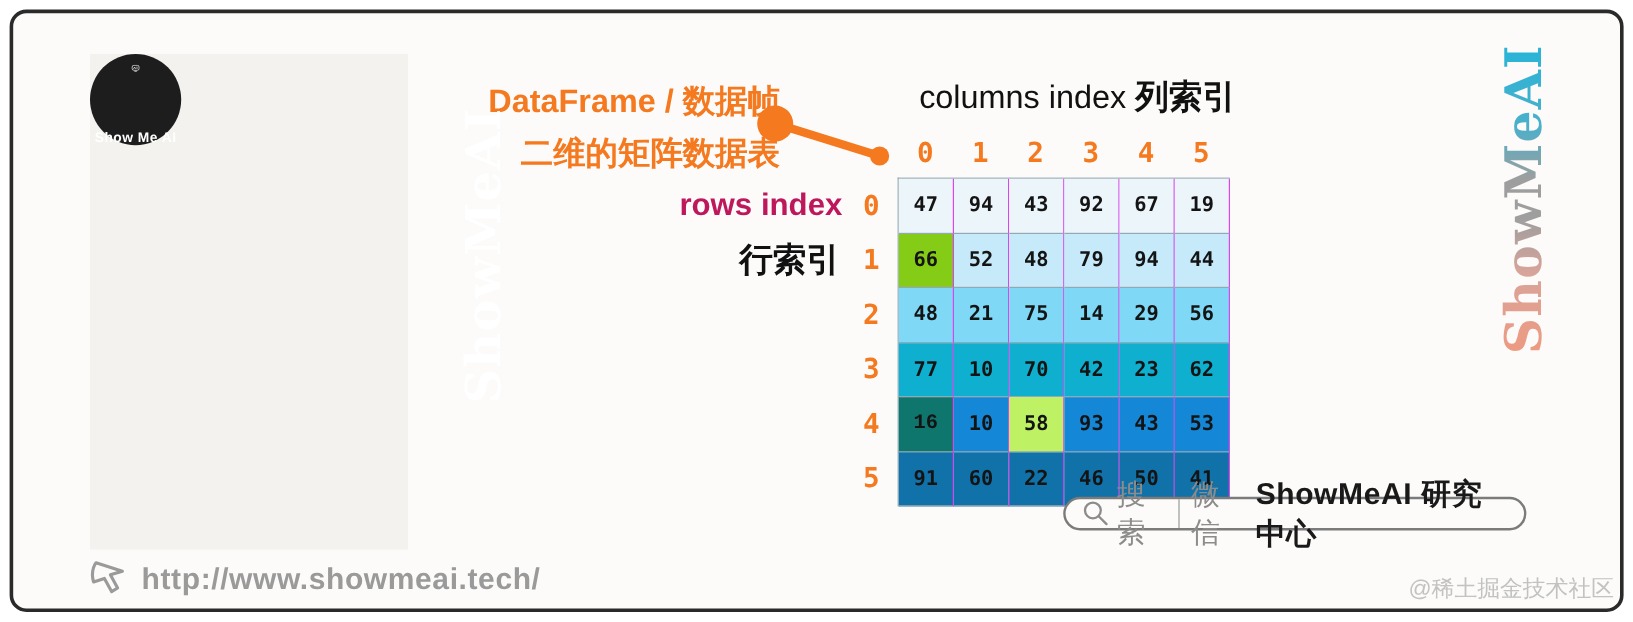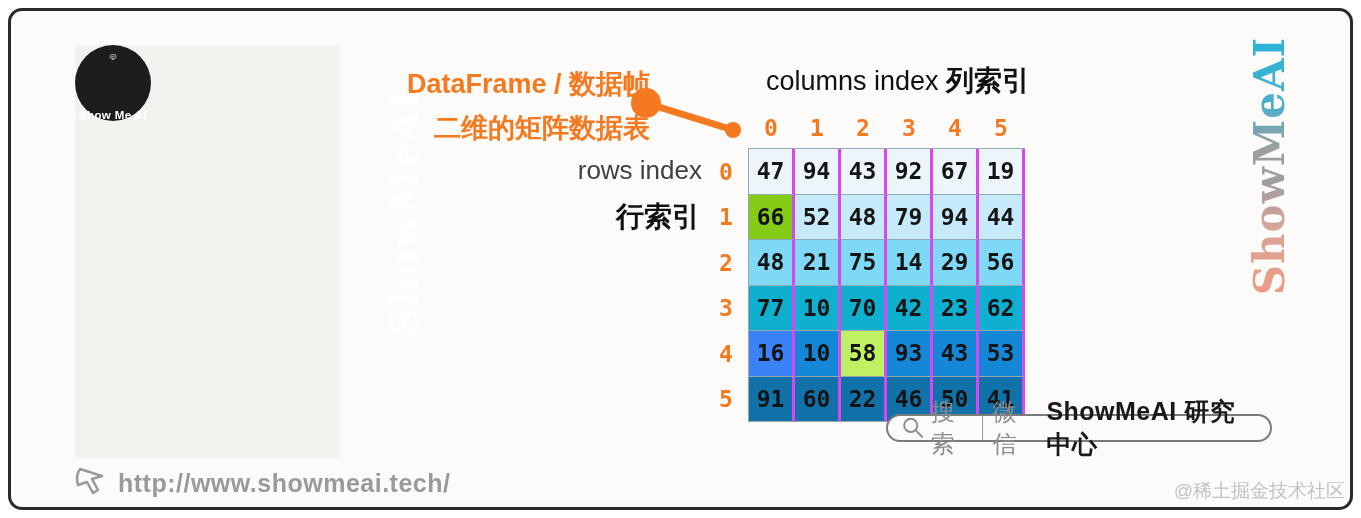--- a/index.html
+++ b/index.html
@@ -29,36 +29,36 @@
     font-size:27px; font-weight:bold; }
   .callout-line2 { position:absolute; left:350px; top:110px; width:300px; text-align:right;
     font-size:27px; font-weight:bold; }
   .connector { position:absolute; left:628px; top:84px; }
 
   
   .columns-label { position:absolute; left:700px; top:62px; width:396px; text-align:center;
     font-size:27px; color:#111111; }
   .columns-label .zh { font-weight:800; font-size:28px; }
   .rows-label-en { position:absolute; left:500px; top:155px; width:202px; text-align:right;
-    font-size:26px; color:#404040; }
+    font-size:26px; color:#be185d;font-weight:bold; }
   .rows-label-zh { position:absolute; left:500px; top:198px; width:200px; text-align:right;
     font-size:28px; font-weight:800; color:#111111; }
   .col-headers { position:absolute; left:748px; top:114px; display:grid;
     grid-template-columns:repeat(6,46px); }
   .col-h { height:28px; line-height:28px; text-align:center;
     font-family:"DejaVu Sans Mono", monospace; font-weight:bold; font-size:23px; }
   .row-headers { position:absolute; left:704px; top:149px; display:grid; grid-auto-rows:45.5px; width:44px; }
   .row-h { display:flex; align-items:center; justify-content:center;
     font-family:"DejaVu Sans Mono", monospace; font-weight:bold; font-size:23px; }
   .grid { position:absolute; left:748px; top:148px; display:grid;
     grid-template-columns:repeat(6,46px); grid-auto-rows:45.5px;
     border-top:1px solid #94a8b4; border-left:1px solid #94a8b4; z-index:1; }
   .cell { display:flex; align-items:center; justify-content:center;
-    border-right:3px solid #d946ef; border-bottom:1px solid #94a8b4;
-    font-family:"DejaVu Sans Mono", monospace; font-weight:bold; font-size:23px; color:#141414; }
+    border-right:1px solid #d946ef; border-bottom:1px solid #94a8b4;
+    font-family:"DejaVu Sans Mono", monospace; font-weight:bold; font-size:17px; color:#141414; }
 
   
   .search-pill { position:absolute; left:886px; top:414px; width:386px; height:28px;
     background:#fcfbf9; border:2px solid #7b7b7b; border-radius:24px; z-index:3;
     display:flex; align-items:center; padding:0 14px; }
   .search-pill .hint { color:#8c8c8c; font-size:24px; margin-left:6px; }
   .search-pill .divider { width:2px; height:24px; background:#9a9a9a; margin:0 9px; }
   .search-pill .brand { color:#191919; font-size:25px; font-weight:bold; margin-left:12px; letter-spacing:0.5px; }
 
   
@@ -143,21 +143,21 @@
       <div class="cell" style="background: rgb(127, 216, 246);">75</div>
       <div class="cell" style="background: rgb(127, 216, 246);">14</div>
       <div class="cell" style="background: rgb(127, 216, 246);">29</div>
       <div class="cell" style="background: rgb(127, 216, 246);">56</div>
       <div class="cell" style="background: rgb(15, 176, 207);">77</div>
       <div class="cell" style="background: rgb(15, 176, 207);">10</div>
       <div class="cell" style="background: rgb(15, 176, 207);">70</div>
       <div class="cell" style="background: rgb(15, 176, 207);">42</div>
       <div class="cell" style="background: rgb(15, 176, 207);">23</div>
       <div class="cell" style="background: rgb(15, 176, 207);">62</div>
-      <div class="cell" style="background: #3b82f6;">16</div>
+      <div class="cell" style="background: #0f766e; font-family: Liberation Mono, monospace;">16</div>
       <div class="cell" style="background: rgb(21, 135, 215);">10</div>
       <div class="cell" style="background: #bef264;">58</div>
       <div class="cell" style="background: rgb(21, 135, 215);">93</div>
       <div class="cell" style="background: rgb(21, 135, 215);">43</div>
       <div class="cell" style="background: rgb(21, 135, 215);">53</div>
       <div class="cell" style="background: rgb(17, 113, 169);">91</div>
       <div class="cell" style="background: rgb(17, 113, 169);">60</div>
       <div class="cell" style="background: rgb(17, 113, 169);">22</div>
       <div class="cell" style="background: rgb(17, 113, 169);">46</div>
       <div class="cell" style="background: rgb(17, 113, 169);">50</div>

